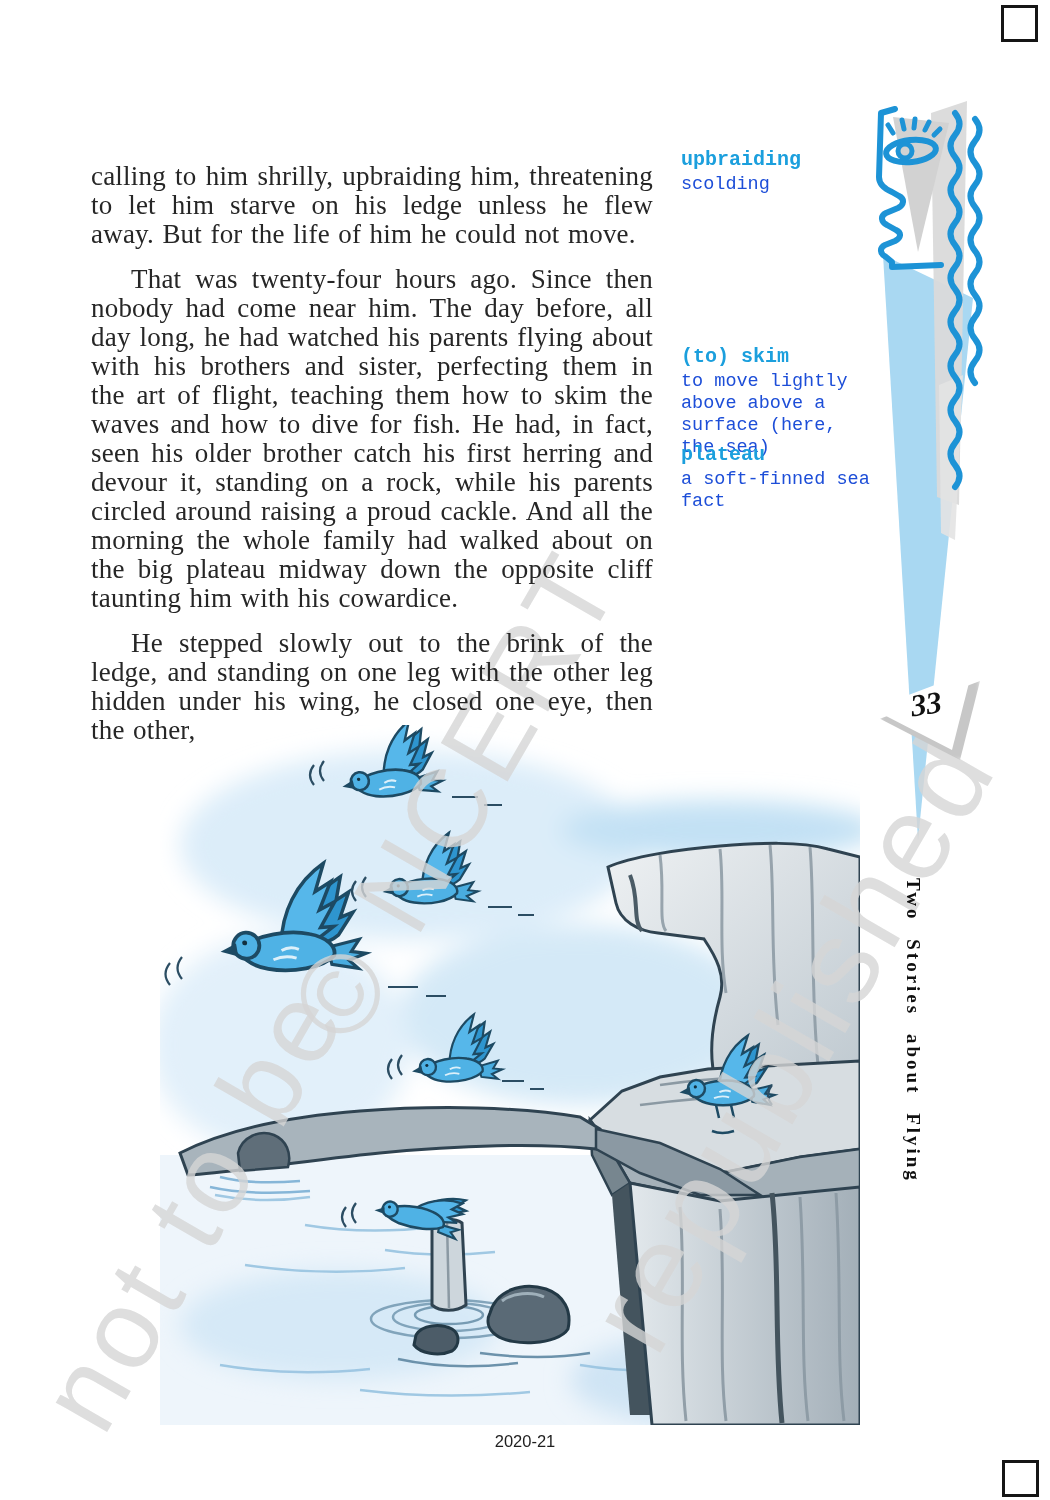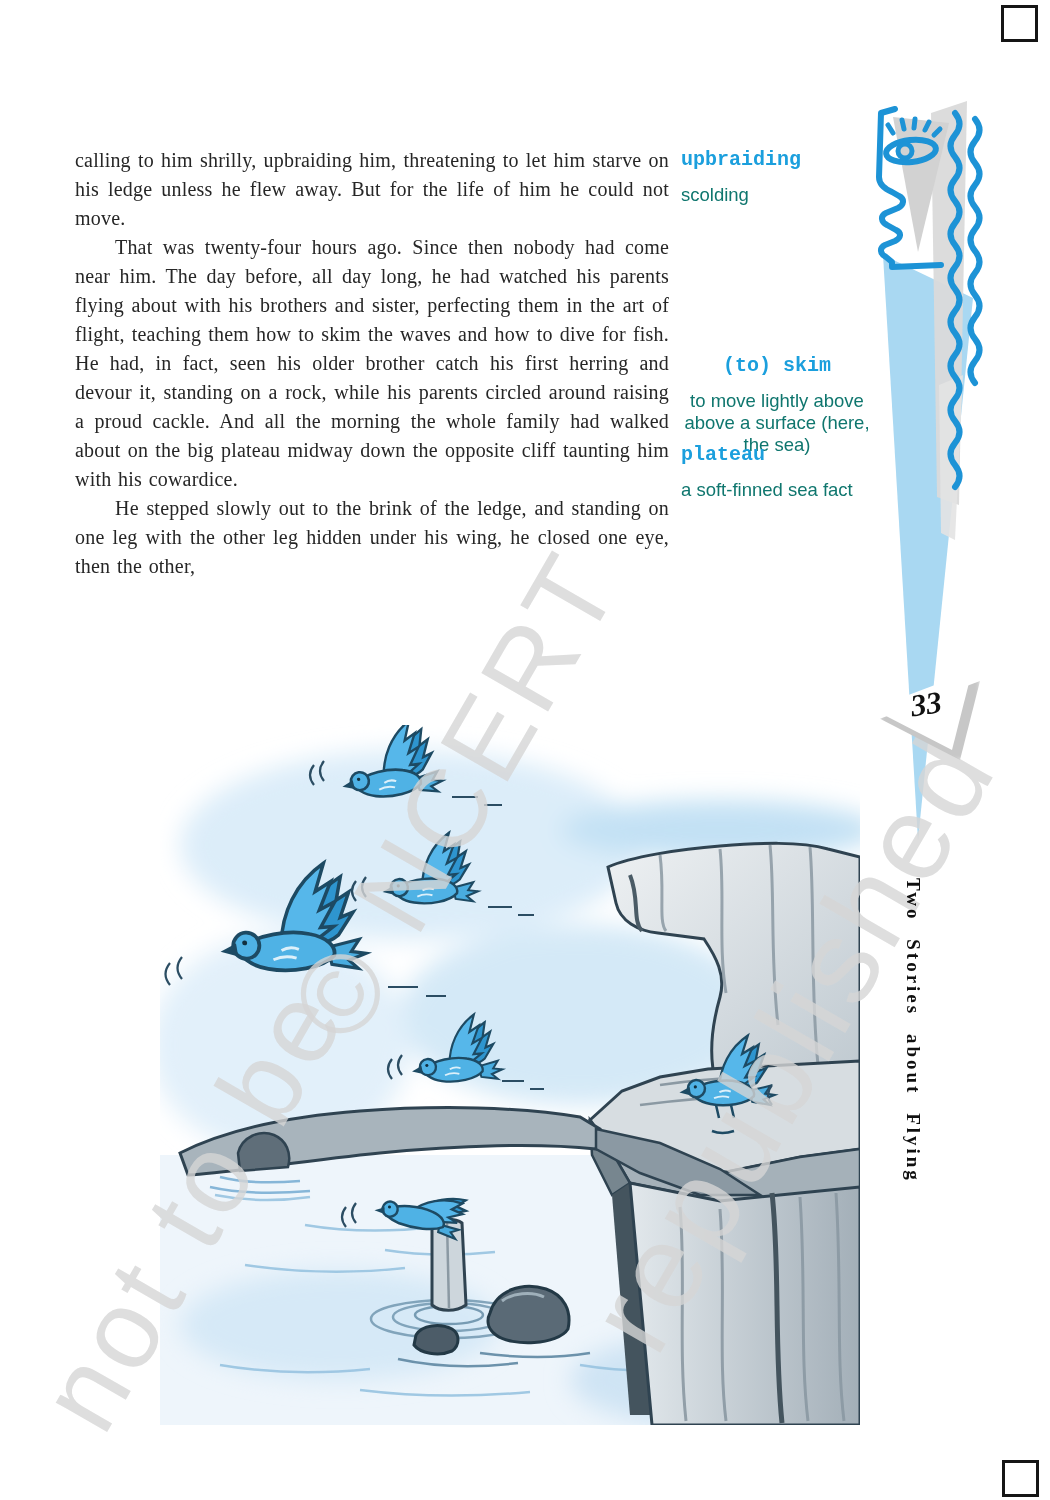--- a/index.html
+++ b/index.html
@@ -13,32 +13,32 @@
         font-family:"Liberation Serif",serif;color:var(--ink);}
   
   .wm{position:absolute;font-family:"Liberation Sans",sans-serif;color:var(--watermark-gray);
       opacity:.8;white-space:nowrap;transform-origin:0 50%;transform:rotate(-60deg);
       letter-spacing:6px;z-index:3;pointer-events:none;}
   .wm1{left:320px;top:965px;font-size:112px;}
   .wm2{left:70px;top:1355px;font-size:112px;}
   .wm3{left:620px;top:1270px;font-size:120px;}
   
   .story{position:absolute;left:75px;top:146px;width:594px;z-index:4;}
-  .story p{margin:0;font-size:20px;line-height:29px;text-align:justify;
+  .story p{margin:16px;font-size:27px;line-height:29px;text-align:justify;
            letter-spacing:.2px;word-spacing:1.5px;}
   .story p.ind{text-indent:40px;}
   
   .glossary{position:absolute;left:681px;top:148px;width:192px;z-index:4;
             font-family:"Liberation Sans",sans-serif;}
   .gl-entry{position:absolute;left:0;width:192px;}
   .gl-e0{top:0;}
-  .gl-e1{top:206px;text-align:center;}
+  .gl-e1{top:197px;}
   .gl-e2{top:295px;}
   .gl-term{color:var(--accent-blue);font-weight:bold;font-size:20px;line-height:24px;font-family:Liberation Mono, monospace;}
-  .gl-def{color:#0f766e;font-size:18.5px;line-height:22px;margin-top:12px;}
+  .gl-def{color:#1d4ed8;font-size:18.5px;line-height:22px;margin-top:2px;font-family:Liberation Mono, monospace;}
   
   .side-art-svg{position:absolute;left:855px;top:85px;width:160px;height:790px;z-index:2;}
   .page-num-wrap{position:absolute;left:872px;top:664px;width:108px;height:96px;z-index:4;}
   .page-num-shadow{position:absolute;left:8px;top:10px;width:100px;height:86px;
       background:#c7c7c7;clip-path:polygon(0% 52%,100% 8%,80% 100%);filter:blur(2px);}
   .page-num-tri{position:absolute;left:0;top:0;width:100px;height:86px;background:#ffffff;
       clip-path:polygon(0% 52%,100% 8%,80% 100%);display:flex;align-items:center;justify-content:center;}
   .page-num{font-family:"Liberation Serif",serif;font-style:italic;font-weight:bold;
       font-size:31px;color:#111;transform:rotate(-8deg) translate(4px,-2px);}
   .side-title{position:absolute;left:902px;top:878px;z-index:4;writing-mode:vertical-rl;
@@ -246,17 +246,18 @@
       <path d="M 328,182 h 24 m 6,8 h 16"></path>
       <path d="M 22,232 q -9,11 0,22 M 10,238 q -9,11 0,22"></path>
       <path d="M 228,262 h 30 m 8,9 h 20"></path>
       <path d="M 242,330 q -8,10 0,20 M 232,334 q -8,10 0,20"></path>
       <path d="M 342,356 h 22 m 6,8 h 14"></path>
       <path d="M 612,360 q -8,10 0,20"></path>
       <path d="M 196,478 q -8,10 0,20 M 186,482 q -8,10 0,20"></path>
     </g>
   </svg>
 
+  <div class="footer">2020-21</div>
 
   <div class="reg-mark reg-top"></div>
   <div class="reg-mark reg-bottom"></div>
 
 </div>
 
 </body></html>

